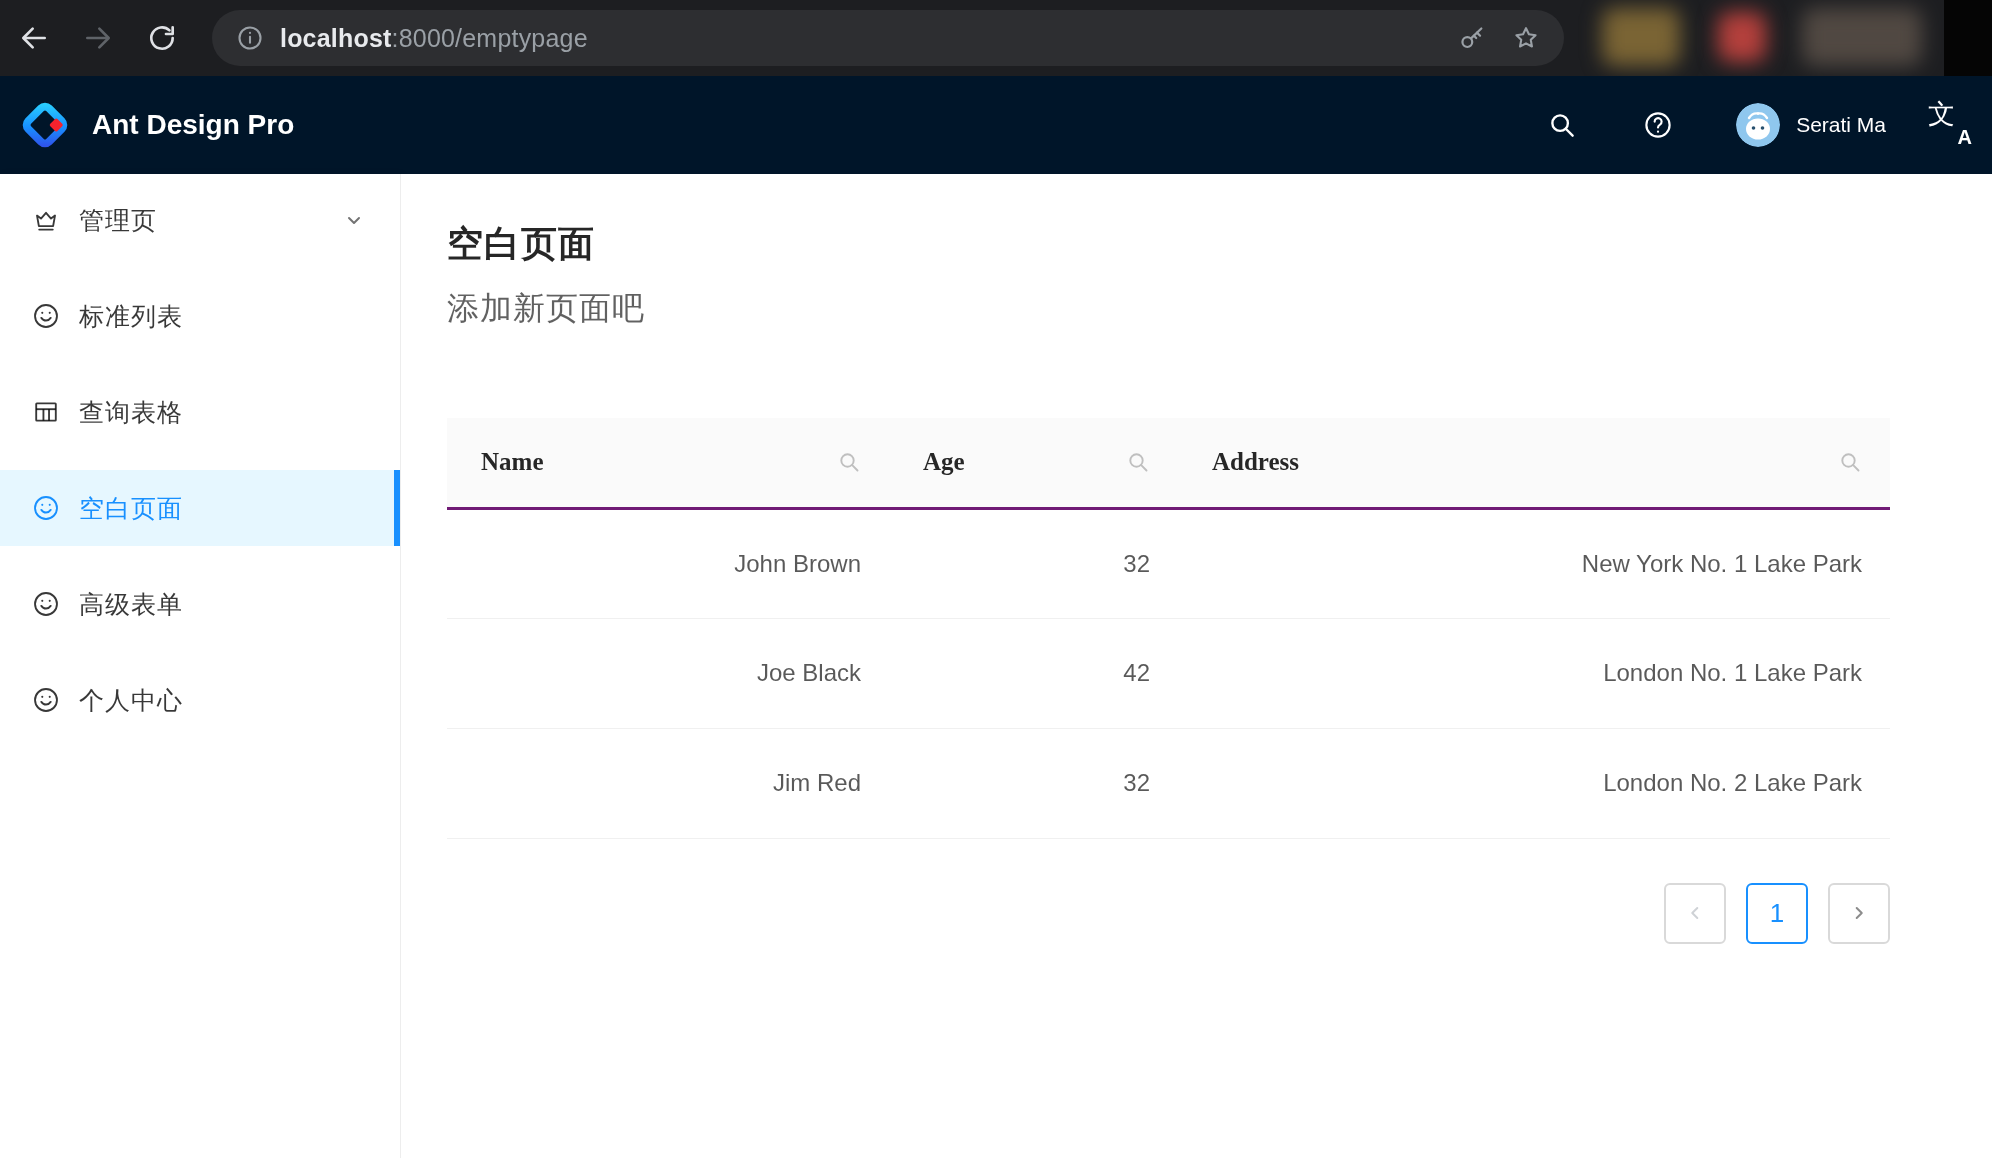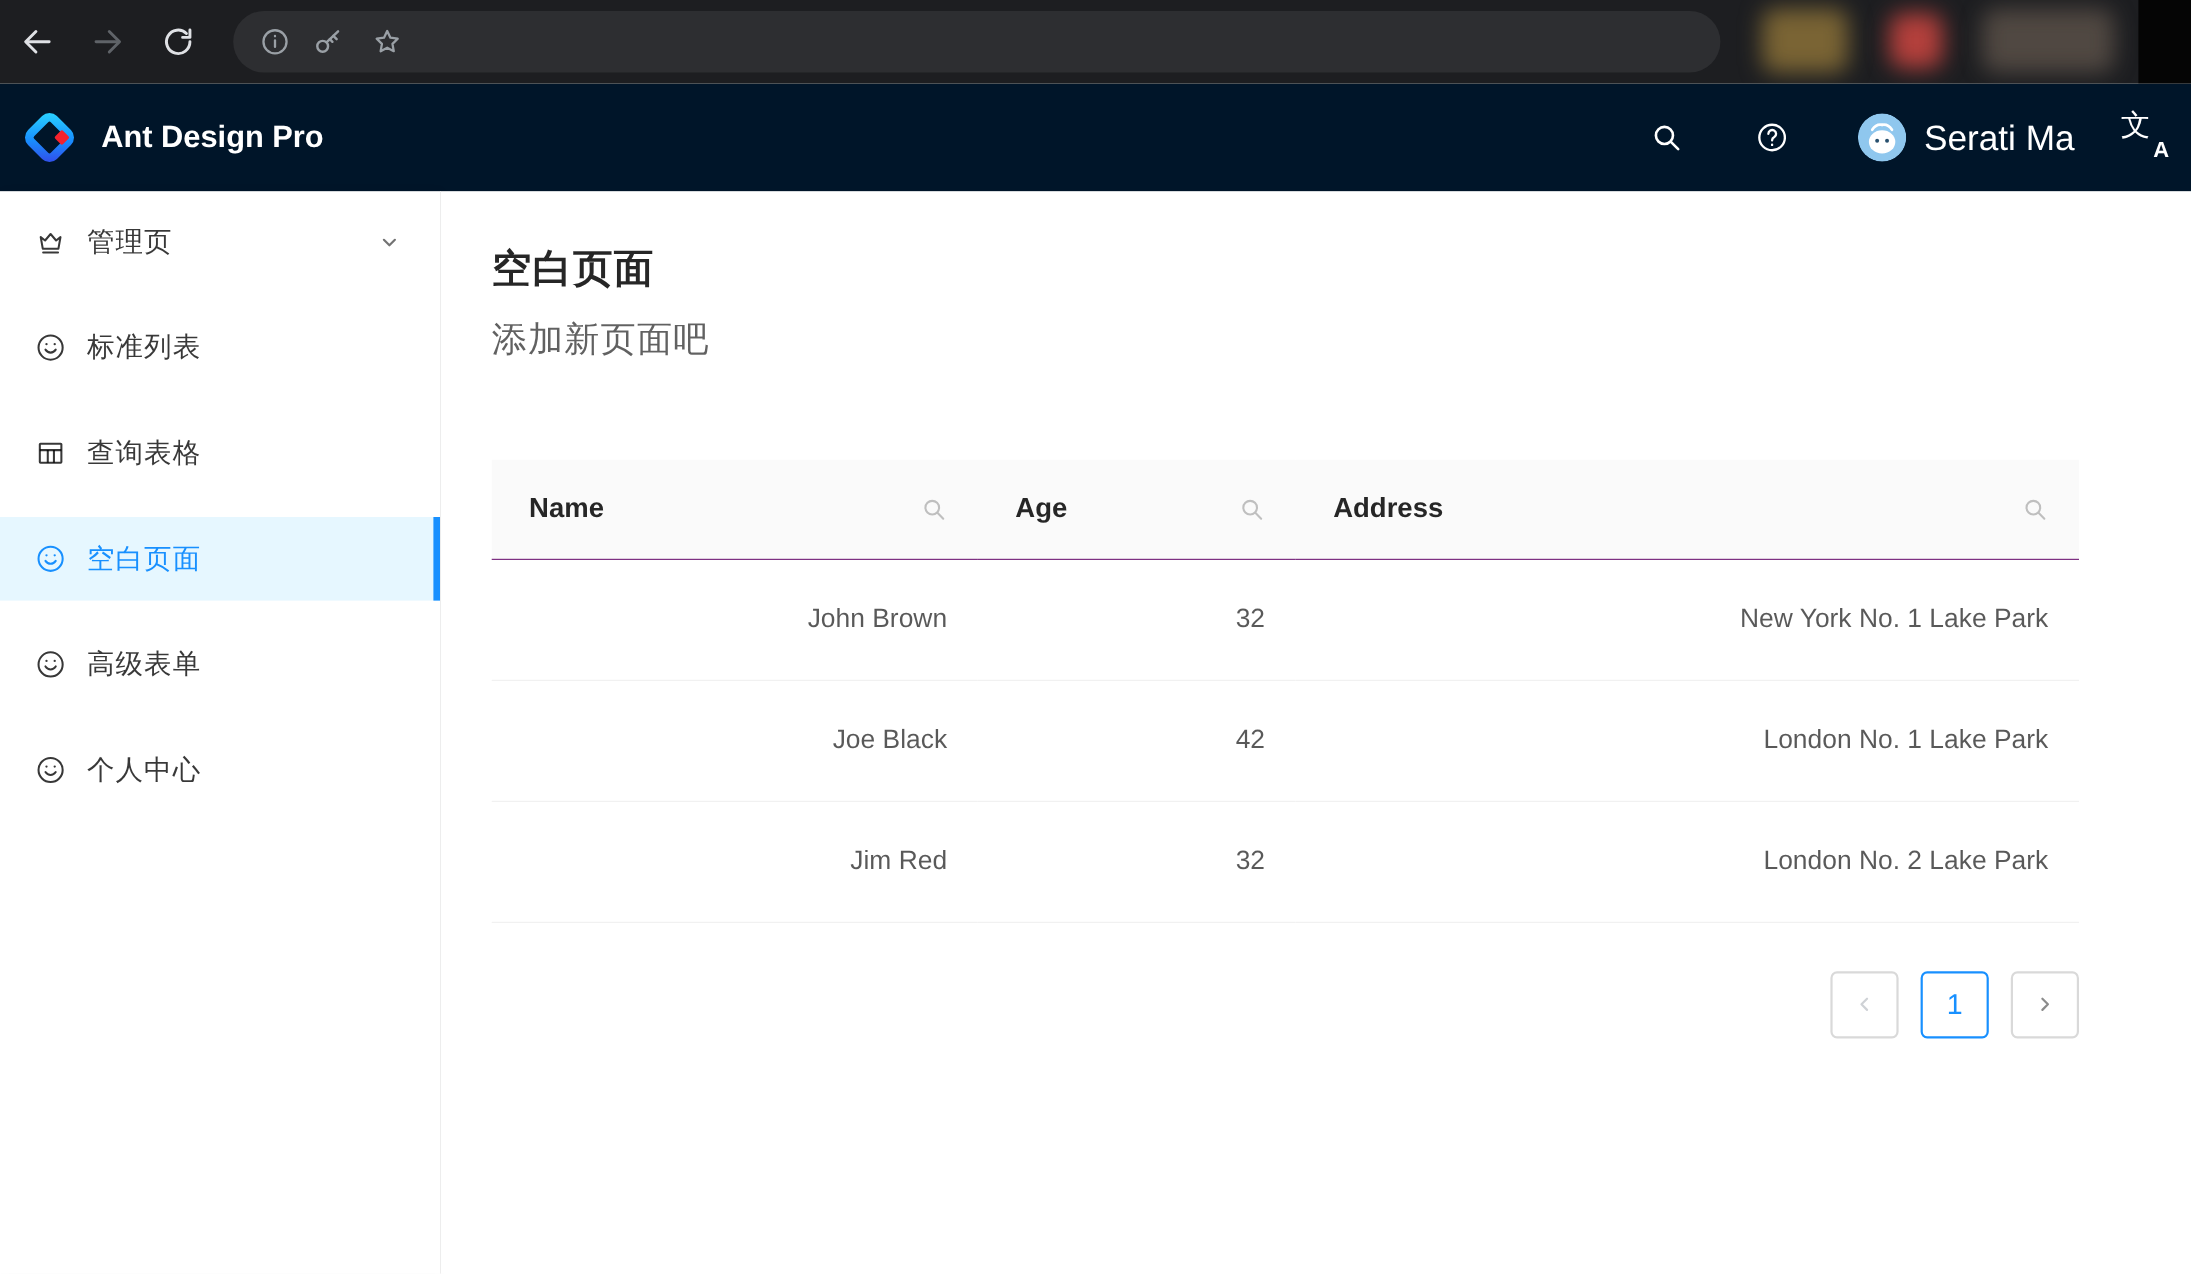--- a/index.html
+++ b/index.html
@@ -49,21 +49,21 @@
   }
   .logo { width:54px; height:54px; flex:none; display:flex; }
   .logo svg { width:54px; height:54px; }
   .app-title { font-size:28px; font-weight:700; margin-left:20px; white-space:nowrap; }
   .header-right { margin-left:auto; display:flex; align-items:center; }
   .hd-icon-btn { width:40px; height:40px; color:#ffffff; display:flex; align-items:center; justify-content:center; }
   .hd-icon-btn svg { width:30px; height:30px; }
   .gap56 { margin-left:56px; }
   .avatar { width:44px; height:44px; border-radius:50%; overflow:hidden; margin-left:58px; flex:none; }
   .avatar svg { width:44px; height:44px; display:block; }
-  .user-name { margin-left:16px; font-size:32px; color:#fff; white-space:nowrap; }
+  .user-name { margin-left:16px; font-size:21px; color:#fff; white-space:nowrap; }
   .translate-btn { margin-left:42px; color:#fff; width:44px; height:44px; position:relative; flex:none; }
   .translate-zh { position:absolute; left:0; top:-2px; font-size:27px; line-height:1; }
   .translate-a  { position:absolute; right:0; bottom:0; font-size:20px; font-weight:700; line-height:1; }
 
   
   .app-body { display:flex; height:984px; }
 
   
   .sidebar {
     width:401px; flex:none; background:#fff;
@@ -90,21 +90,21 @@
 
   
   .main { flex:1; padding:48px 0 0 46px; background:#fff; }
   .page-title { font-size:36px; line-height:44px; font-weight:700; color:rgba(0,0,0,0.85); letter-spacing:1px; }
   .page-subtitle { margin-top:28px; font-size:32px; line-height:28px; color:rgba(0,0,0,0.62); letter-spacing:1px; }
 
   .data-table { width:1443px; margin-top:96px; border-collapse:collapse; table-layout:fixed; }
   .data-table th {
     background:#fafafa; height:90px; padding:0 28px 0 34px;
     font-size:25px; font-weight:700; color:rgba(0,0,0,0.85);
-    border-bottom:1px solid #701a75; text-align:left;
+    border-bottom:3px solid #701a75; text-align:left;font-family:Liberation Serif, serif;
   }
   .th-inner { display:flex; align-items:center; justify-content:space-between; }
   .search-ic { width:24px; height:24px; color:#bfbfbf; flex:none; display:flex; }
   .search-ic svg { width:24px; height:24px; }
   .data-table td {
     height:110px; padding:0 28px 0 34px;
     font-size:24px; color:rgba(0,0,0,0.65);
     border-bottom:1px solid #f0f0f0; text-align:right;
     white-space:nowrap; overflow:hidden;
   }
@@ -144,20 +144,21 @@
   </button>
 
   <div class="omnibox">
     <span class="ob-icon">
       <svg viewBox="0 0 24 24" fill="none" stroke="currentColor" stroke-width="1.8" stroke-linecap="round">
           <circle cx="12" cy="12" r="9"></circle>
           <path d="M12 11v5"></path>
           <path d="M12 7.5v.2"></path>
         </svg>
     </span>
+    <span class="url"><span class="url-main">localhost</span><span class="url-rest">:8000/emptypage</span></span>
     <span class="ob-right">
       <span class="ob-icon">
         <svg viewBox="0 0 24 24" fill="none" stroke="currentColor" stroke-width="1.9" stroke-linecap="round">
             <circle cx="8" cy="15.5" r="4.2"></circle>
             <path d="M11.2 12.3 20 3.8"></path>
             <path d="M16.3 7.4l2.6 2.6"></path>
             <path d="M13.6 10l2 2"></path>
           </svg>
       </span>
       <span class="ob-icon">

